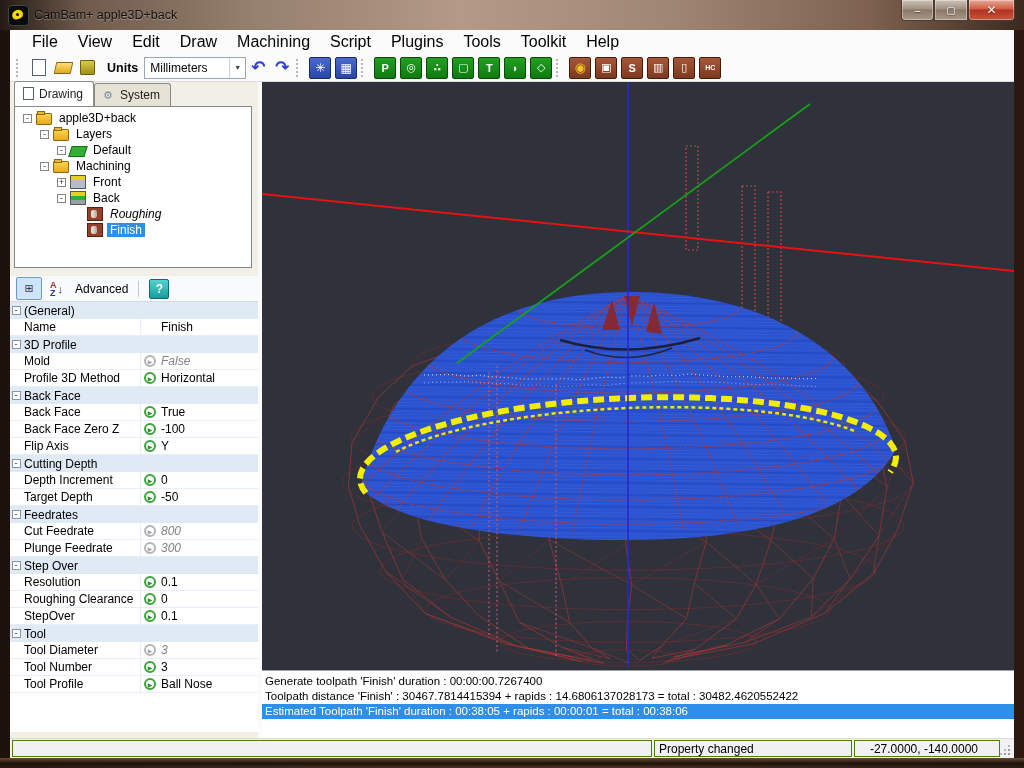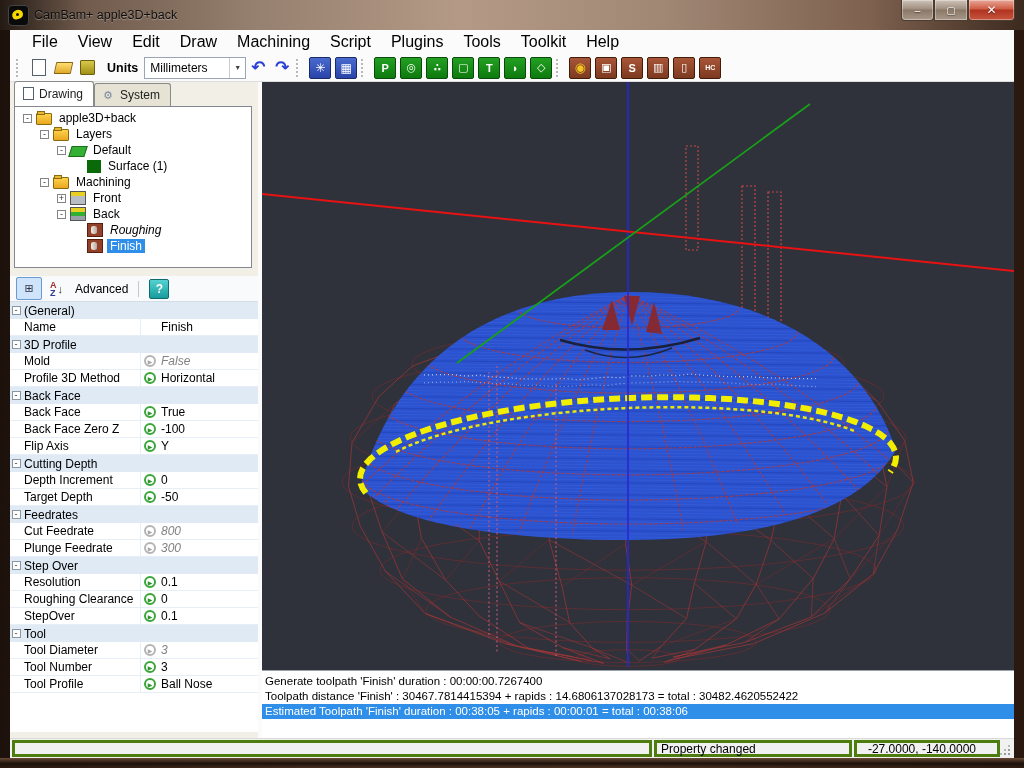--- a/index.html
+++ b/index.html
@@ -101,21 +101,21 @@
   .pic.ic-green{border:2px solid #3aa63a;color:#2a962a;background:#fff;}
   .pic.ic-gray{border:2px solid #b4b4b4;color:#a8a8a8;background:#fff;}
   
   .viewport{position:absolute;left:262px;top:82px;width:752px;height:588px;}
   
   .log{position:absolute;left:262px;top:670px;width:752px;height:68px;background:#fff;border-top:1px solid #9aa2ac;font-size:11.5px;padding-top:3px;box-sizing:border-box;}
   .logline{height:15px;line-height:15px;padding-left:3px;color:#000;white-space:nowrap;}
   .logline.hl{background:#2f8fe8;color:#fff;}
   
   .statusbar{position:absolute;left:10px;top:738px;width:1004px;height:20px;background:#f1f1f1;border-top:1px solid #dadada;display:flex;align-items:stretch;font-size:12px;box-sizing:border-box;padding:1px 2px;}
-  .spanel{border:3px solid #4d7c0f;background:#f1f1f1;display:flex;align-items:center;box-sizing:border-box;}
+  .spanel{border:1px solid #4d7c0f;background:#f1f1f1;display:flex;align-items:center;box-sizing:border-box;}
   .sp1{width:640px;margin-right:2px;}
   .sp2{width:198px;margin-right:2px;padding-left:4px;}
   .sp3{width:146px;justify-content:flex-end;padding-right:21px;}
   .sgrip{width:12px;position:relative;}
   .sgrip::before{content:"";position:absolute;right:2px;bottom:2px;width:2px;height:2px;background:#9a9a9a;
     box-shadow:-4px 0 #9a9a9a,0 -4px #9a9a9a,-8px 0 #b8b8b8,0 -8px #b8b8b8,-4px -4px #b8b8b8;}
 </style>
 </head>
 <body>
 
@@ -201,25 +201,20 @@
   </div>
     <div class="trow" style="padding-left: 25px;">
     <span class="tbox">-</span>
     <span class="ticon i-folder"></span>
     <span class="tlabel">Layers</span>
   </div>
     <div class="trow" style="padding-left: 42px;">
     <span class="tbox">-</span>
     <span class="ticon i-layer"></span>
     <span class="tlabel">Default</span>
-  </div>
-    <div class="trow" style="padding-left: 59px;">
-    <span class="tbox hide"></span>
-    <span class="ticon i-surface"></span>
-    <span class="tlabel">Surface (1)</span>
   </div>
     <div class="trow" style="padding-left: 25px;">
     <span class="tbox">-</span>
     <span class="ticon i-folder"></span>
     <span class="tlabel">Machining</span>
   </div>
     <div class="trow" style="padding-left: 42px;">
     <span class="tbox">+</span>
     <span class="ticon i-part"></span>
     <span class="tlabel">Front</span>

